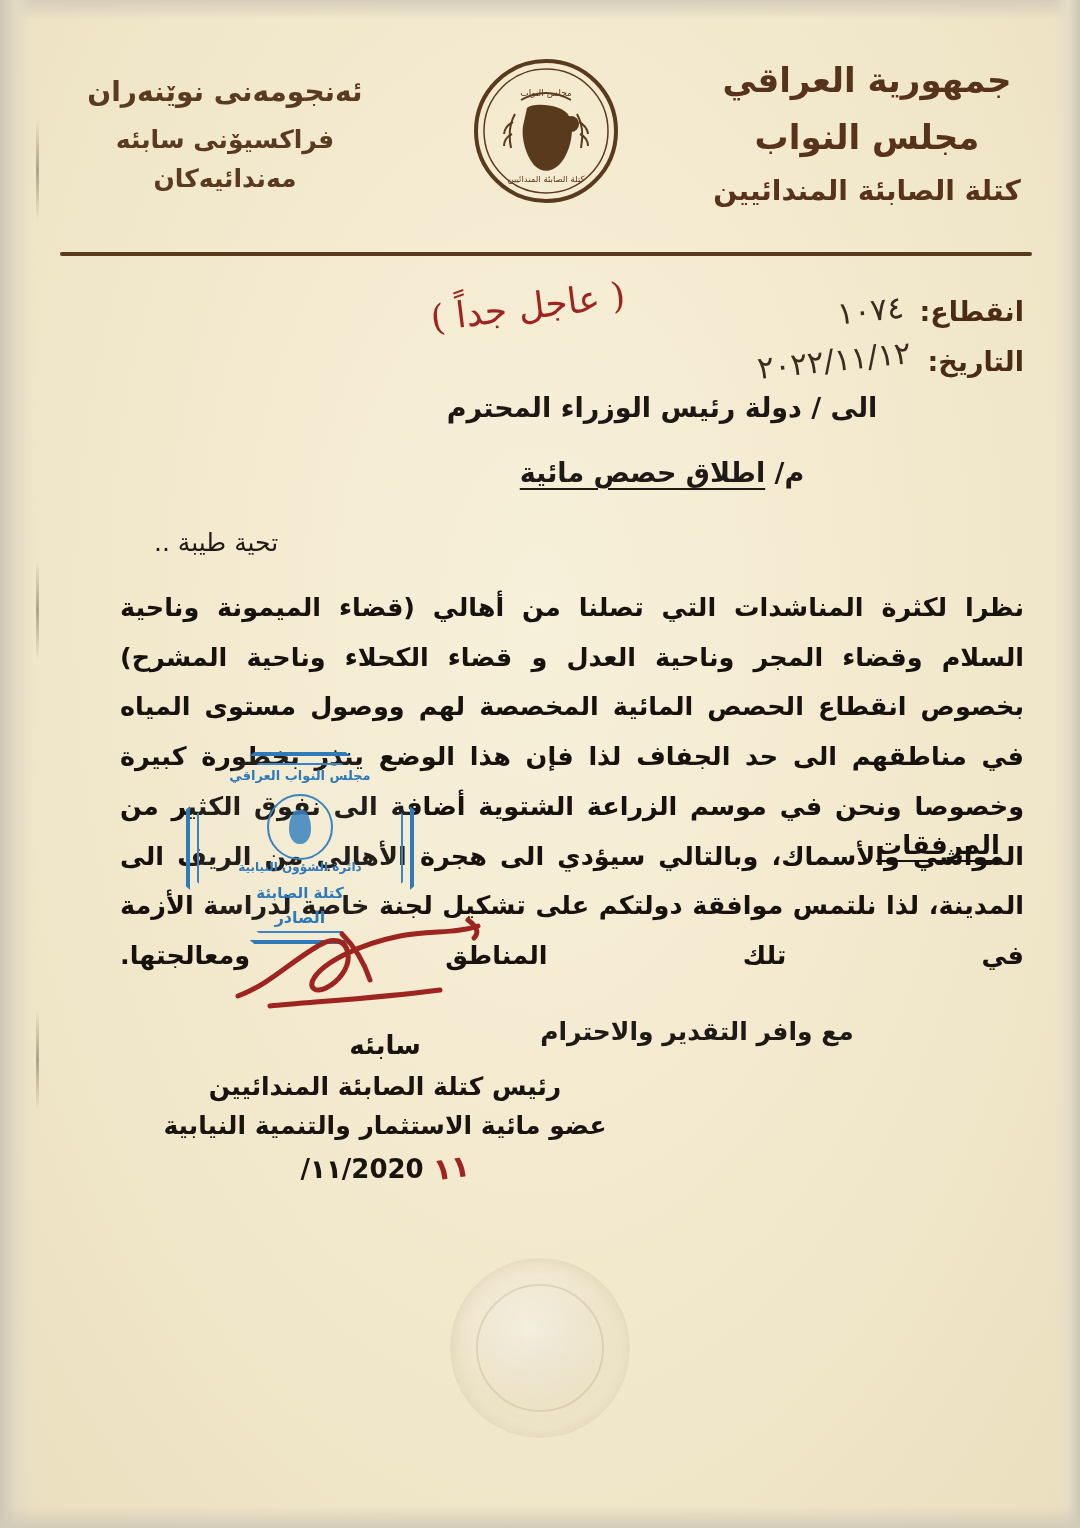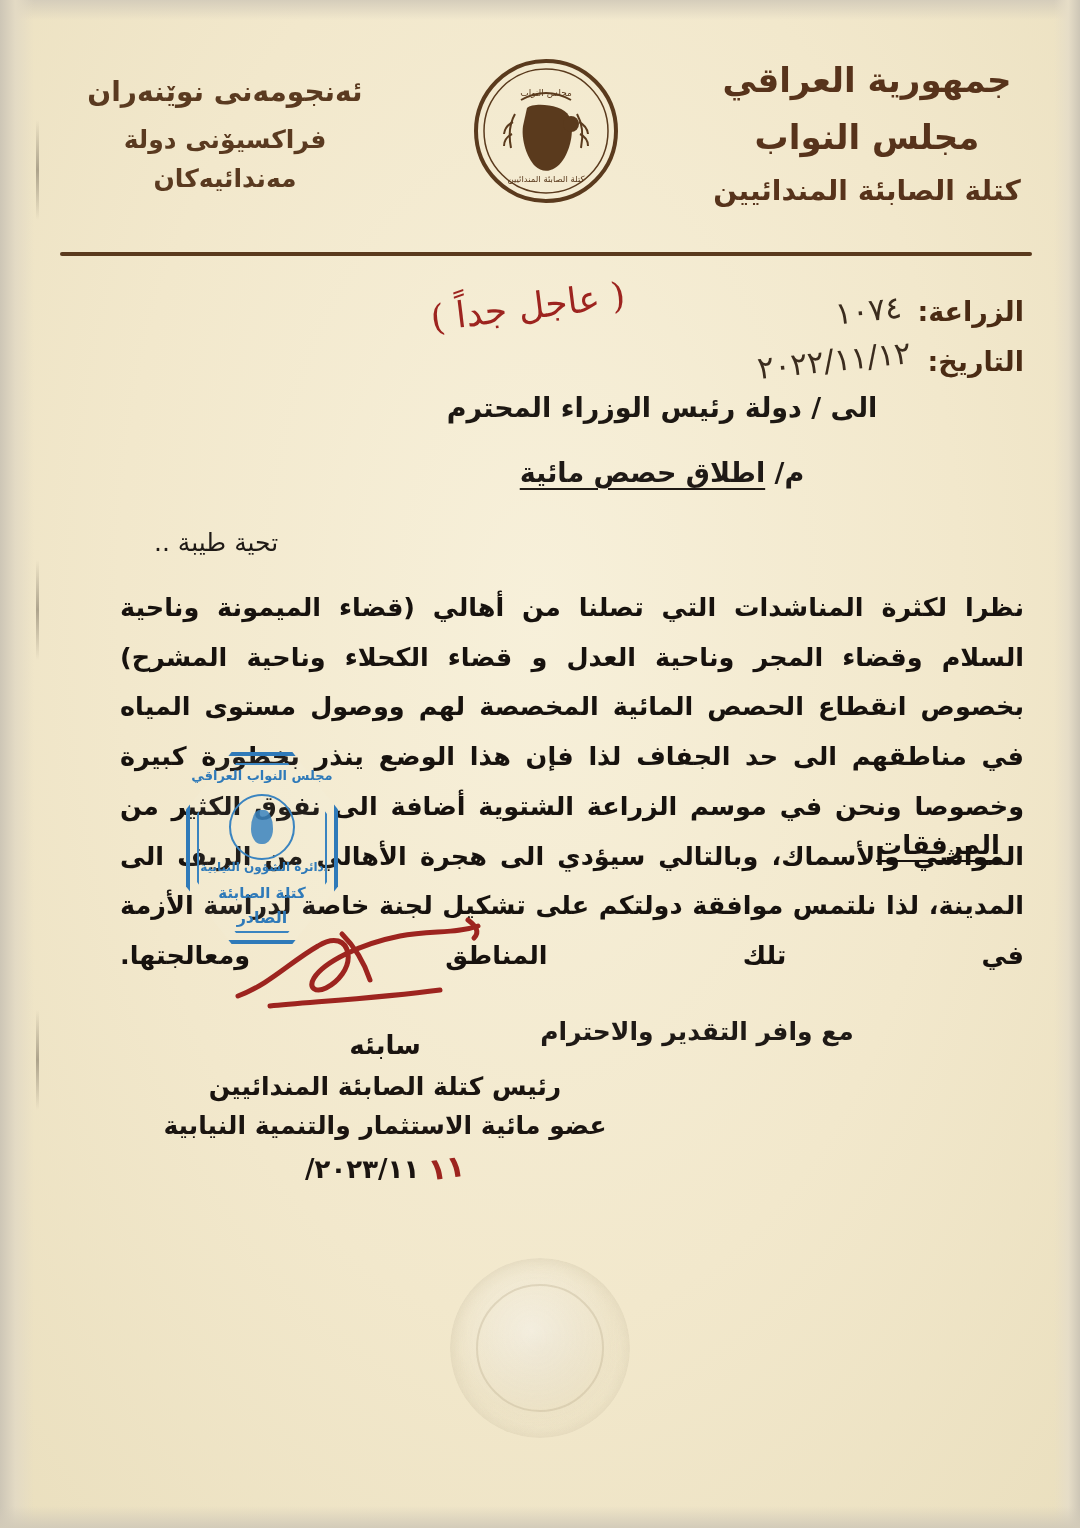--- a/index.html
+++ b/index.html
@@ -228,21 +228,21 @@
   .attach-item {
     font-size: 25px;
     font-weight: bold;
   }
 
   
   .stamp {
     position: absolute;
     left: 186px;
     top: 752px;
-    width: 152px;
+    width: 228px;
     height: 192px;
     color: #2a6fae;
   }
   .stamp .oct {
     position: absolute;
     inset: 0;
     border: 4px solid #2f7ab9;
     clip-path: polygon(30% 0, 70% 0, 100% 30%, 100% 70%, 70% 100%, 30% 100%, 0 70%, 0 30%);
     background: rgba(255,255,255,0.05);
   }
@@ -393,29 +393,29 @@
           <path d="M106 58 q8 14 4 34"></path>
           <path d="M108 66 q8 4 9 12"></path>
           <path d="M109 78 q8 4 8 12"></path>
         </g>
         <text x="75" y="126" font-size="8.5" fill="#5a3a1d" text-anchor="middle" font-family="DejaVu Sans">كتلة الصابئة المندائيين</text>
       </svg>
     </div>
 
     <div class="hdr-block hdr-left">
       <div class="l2">ئەنجومەنی نوێنەران</div>
-      <div class="l3">فراکسیۆنی دولة مەندائیەکان</div>
+      <div class="l3">فراکسیۆنی سابئە مەندائیەکان</div>
     </div>
   </div>
 
   <div class="hdr-rule"></div>
 
   <div class="meta">
     <div class="meta-row">
-      <span class="meta-label">الزراعة:</span>
+      <span class="meta-label">انقطاع:</span>
       <span class="meta-value">١٠٧٤</span>
     </div>
     <div class="meta-row">
       <span class="meta-label">التاريخ:</span>
       <span class="meta-value">٢٠٢٢/١١/١٢</span>
     </div>
   </div>
 
   <div class="hand-note">( عاجل جداً )</div>
 
@@ -457,19 +457,19 @@
       </g>
     </svg>
   </div>
 
   <div class="sign-block">
     <div class="role">سابئە</div>
     <div class="pos1">رئيس كتلة الصابئة المندائيين</div>
     <div class="pos2">عضو مائية الاستثمار والتنمية النيابية</div>
     <div class="sign-date">
       <span class="sign-date-red">١١</span>
-      <span>٢٠٢٣/١١/</span>
+      <span>2020/١١/</span>
     </div>
   </div>
 
   <div class="emboss"></div>
 
 </div>
 
 </body></html>

